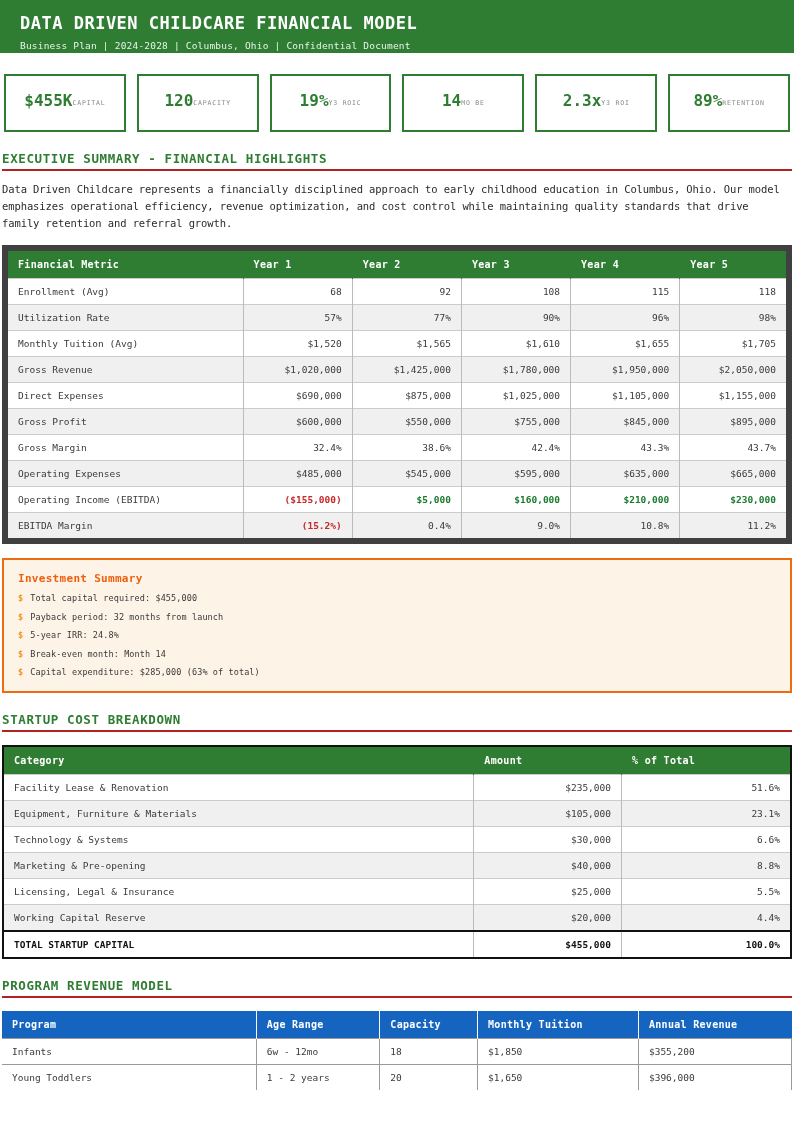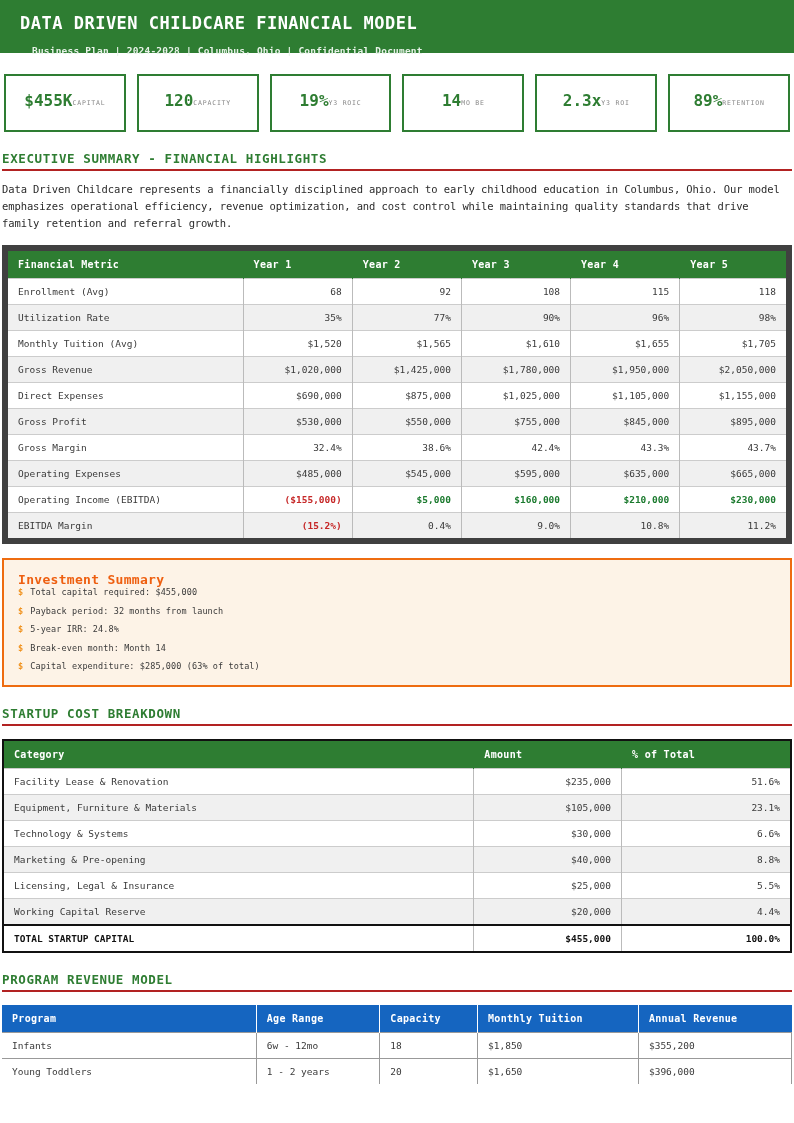--- a/index.html
+++ b/index.html
@@ -24,23 +24,23 @@
   }
   .banner-title {
     font-size: 17px;
     font-weight: bold;
     letter-spacing: 0.5px;
     margin: 0 0 7px 0;
     line-height: 1.1;
   }
   .banner-sub {
     font-size: 9.5px;
-    font-weight: bold;
+    font-weight: normal;
     letter-spacing: 0.2px;
-    margin: 12px;
+    margin: 0;
     color: #e8f3e9;
   }
 
   
   .kpi-row {
     display: flex;
     gap: 11px;
     padding: 21px 0 0 0;
     margin: 0 2px;
   }
@@ -143,22 +143,22 @@
   
   .callout {
     border: 2px solid #ee6c10;
     background: #fdf3e7;
     margin-top: 14px;
     padding: 12px 14px 14px 14px;
   }
   .callout-title {
     color: #ee5f10;
     font-weight: bold;
-    font-size: 13px;
-    margin-bottom: 0;
+    font-size: 11px;
+    margin-bottom: 8px;
     letter-spacing: 0.3px;
   }
   .callout-item {
     font-size: 8.5px;
     color: #3a3a3a;
     margin-bottom: 8.5px;
     display: flex;
     gap: 7px;
     letter-spacing: 0.1px;
   }
@@ -230,21 +230,21 @@
         <tr>
           <td>Enrollment (Avg)</td>
           <td class="num">68</td>
           <td class="num">92</td>
           <td class="num">108</td>
           <td class="num">115</td>
           <td class="num">118</td>
         </tr>
         <tr>
           <td>Utilization Rate</td>
-          <td class="num">35%</td>
+          <td class="num">57%</td>
           <td class="num">77%</td>
           <td class="num">90%</td>
           <td class="num">96%</td>
           <td class="num">98%</td>
         </tr>
         <tr>
           <td>Monthly Tuition (Avg)</td>
           <td class="num">$1,520</td>
           <td class="num">$1,565</td>
           <td class="num">$1,610</td>
@@ -262,21 +262,21 @@
         <tr>
           <td>Direct Expenses</td>
           <td class="num">$690,000</td>
           <td class="num">$875,000</td>
           <td class="num">$1,025,000</td>
           <td class="num">$1,105,000</td>
           <td class="num">$1,155,000</td>
         </tr>
         <tr>
           <td>Gross Profit</td>
-          <td class="num">$530,000</td>
+          <td class="num">$600,000</td>
           <td class="num">$550,000</td>
           <td class="num">$755,000</td>
           <td class="num">$845,000</td>
           <td class="num">$895,000</td>
         </tr>
         <tr>
           <td>Gross Margin</td>
           <td class="num">32.4%</td>
           <td class="num">38.6%</td>
           <td class="num">42.4%</td>

